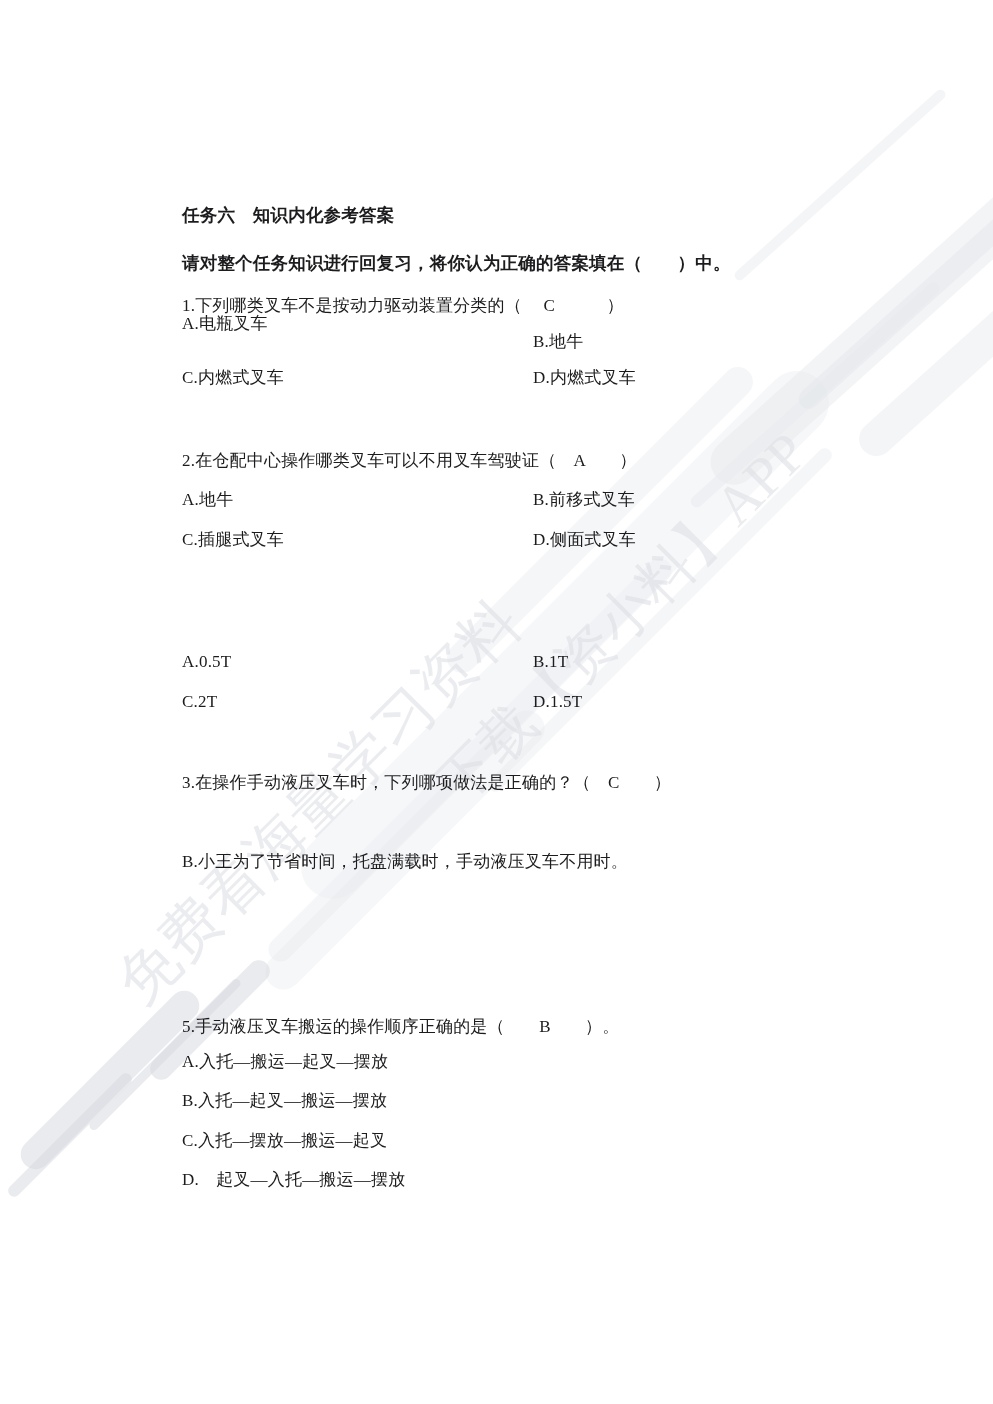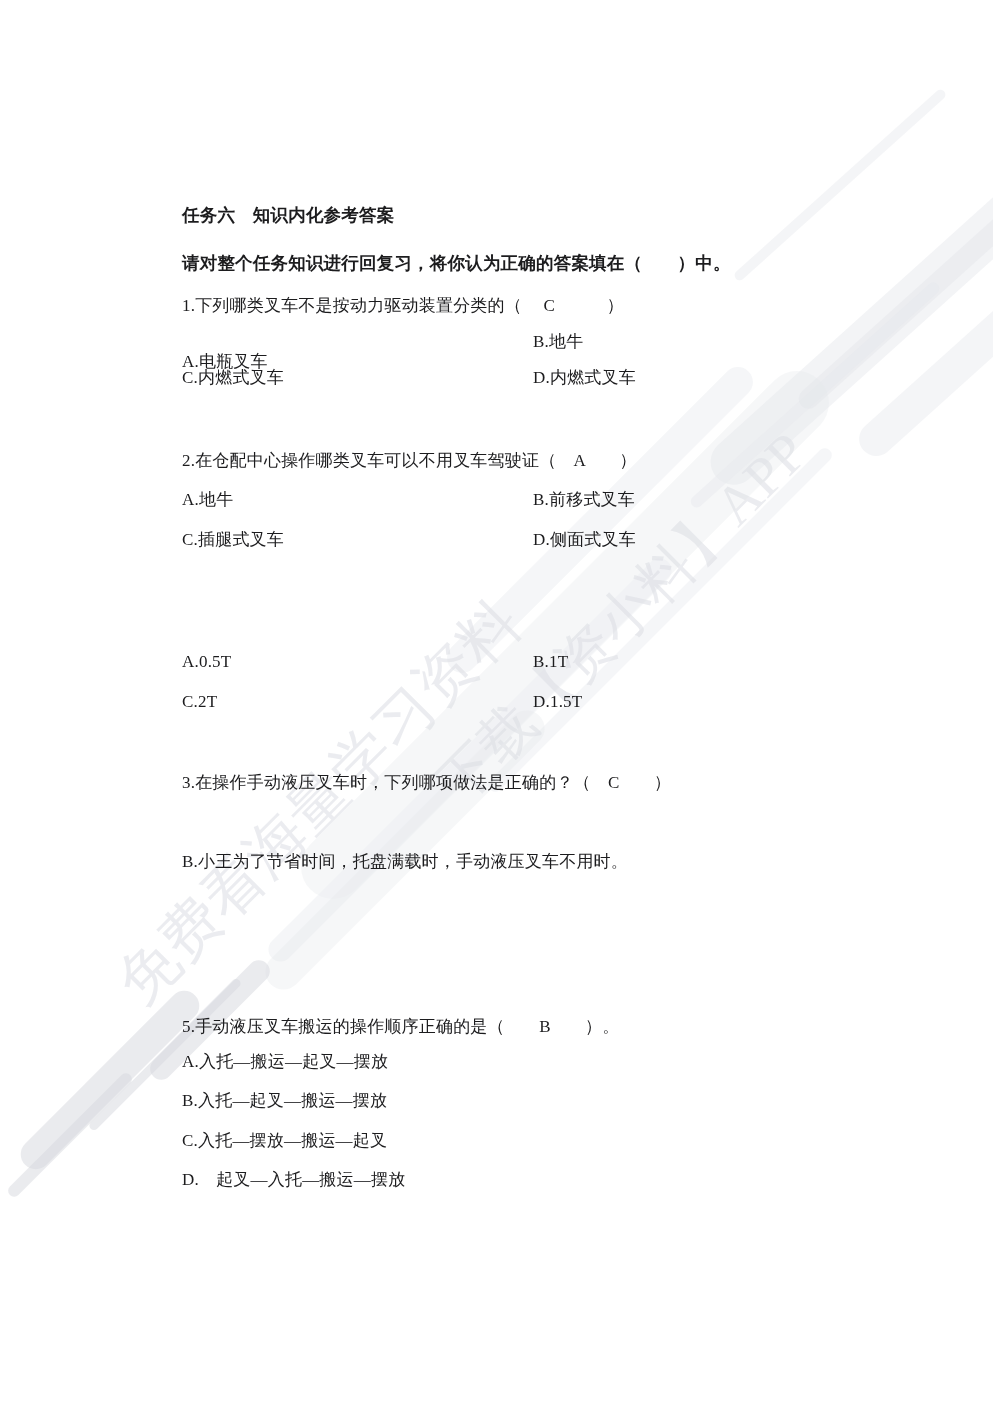--- a/index.html
+++ b/index.html
@@ -92,21 +92,21 @@
     <span class="streak rotB cC  sC4"></span>
   </div>
 
   <div class="watermark wm1">免费看海量学习资料</div>
   <div class="watermark wm2">下载【资小料】APP</div>
 
   <div class="line bold" style="top:203px">任务六　知识内化参考答案</div>
   <div class="line bold" style="top:251px">请对整个任务知识进行回复习，将你认为正确的答案填在（　　）中。</div>
 
   <div class="line" style="top:294px">1.下列哪类叉车不是按动力驱动装置分类的（　 C　　　）</div>
-  <div class="line" style="top:350px">A.电瓶叉车</div>
+  <div class="line" style="top:312px">A.电瓶叉车</div>
   <div class="line col2" style="top:330px">B.地牛</div>
   <div class="line" style="top:366px">C.内燃式叉车</div>
   <div class="line col2" style="top:366px">D.内燃式叉车</div>
 
   <div class="line" style="top:449px">2.在仓配中心操作哪类叉车可以不用叉车驾驶证（　A　　）</div>
   <div class="line" style="top:488px">A.地牛</div>
   <div class="line col2" style="top:488px">B.前移式叉车</div>
   <div class="line" style="top:528px">C.插腿式叉车</div>
   <div class="line col2" style="top:528px">D.侧面式叉车</div>
 

